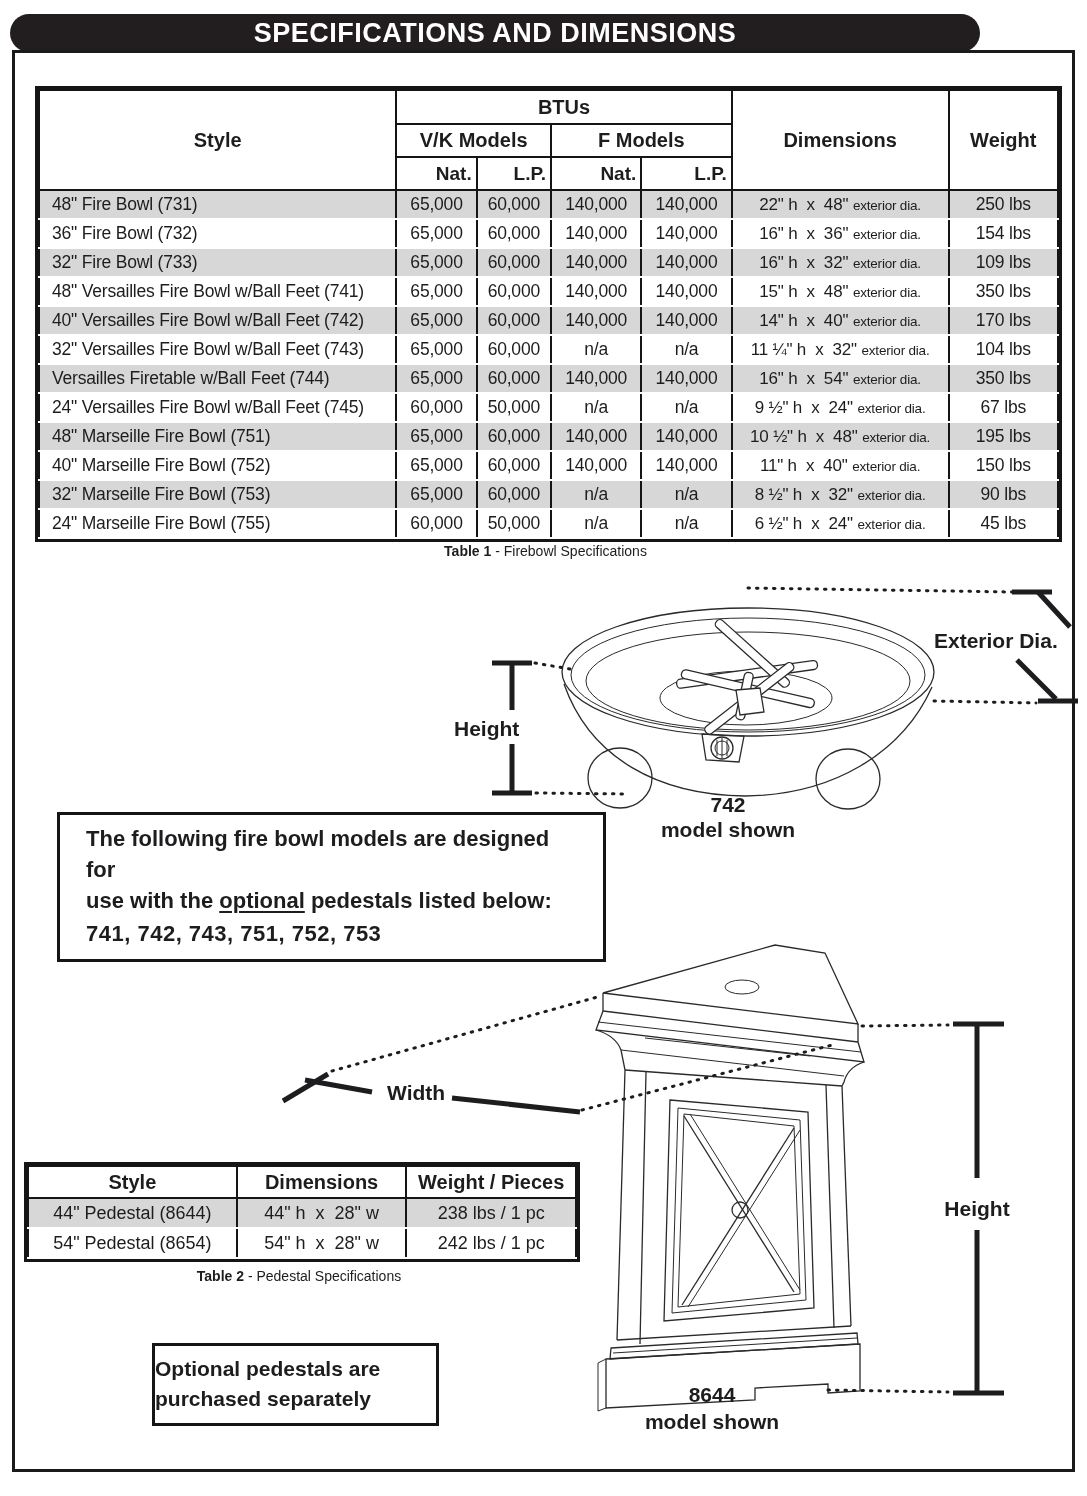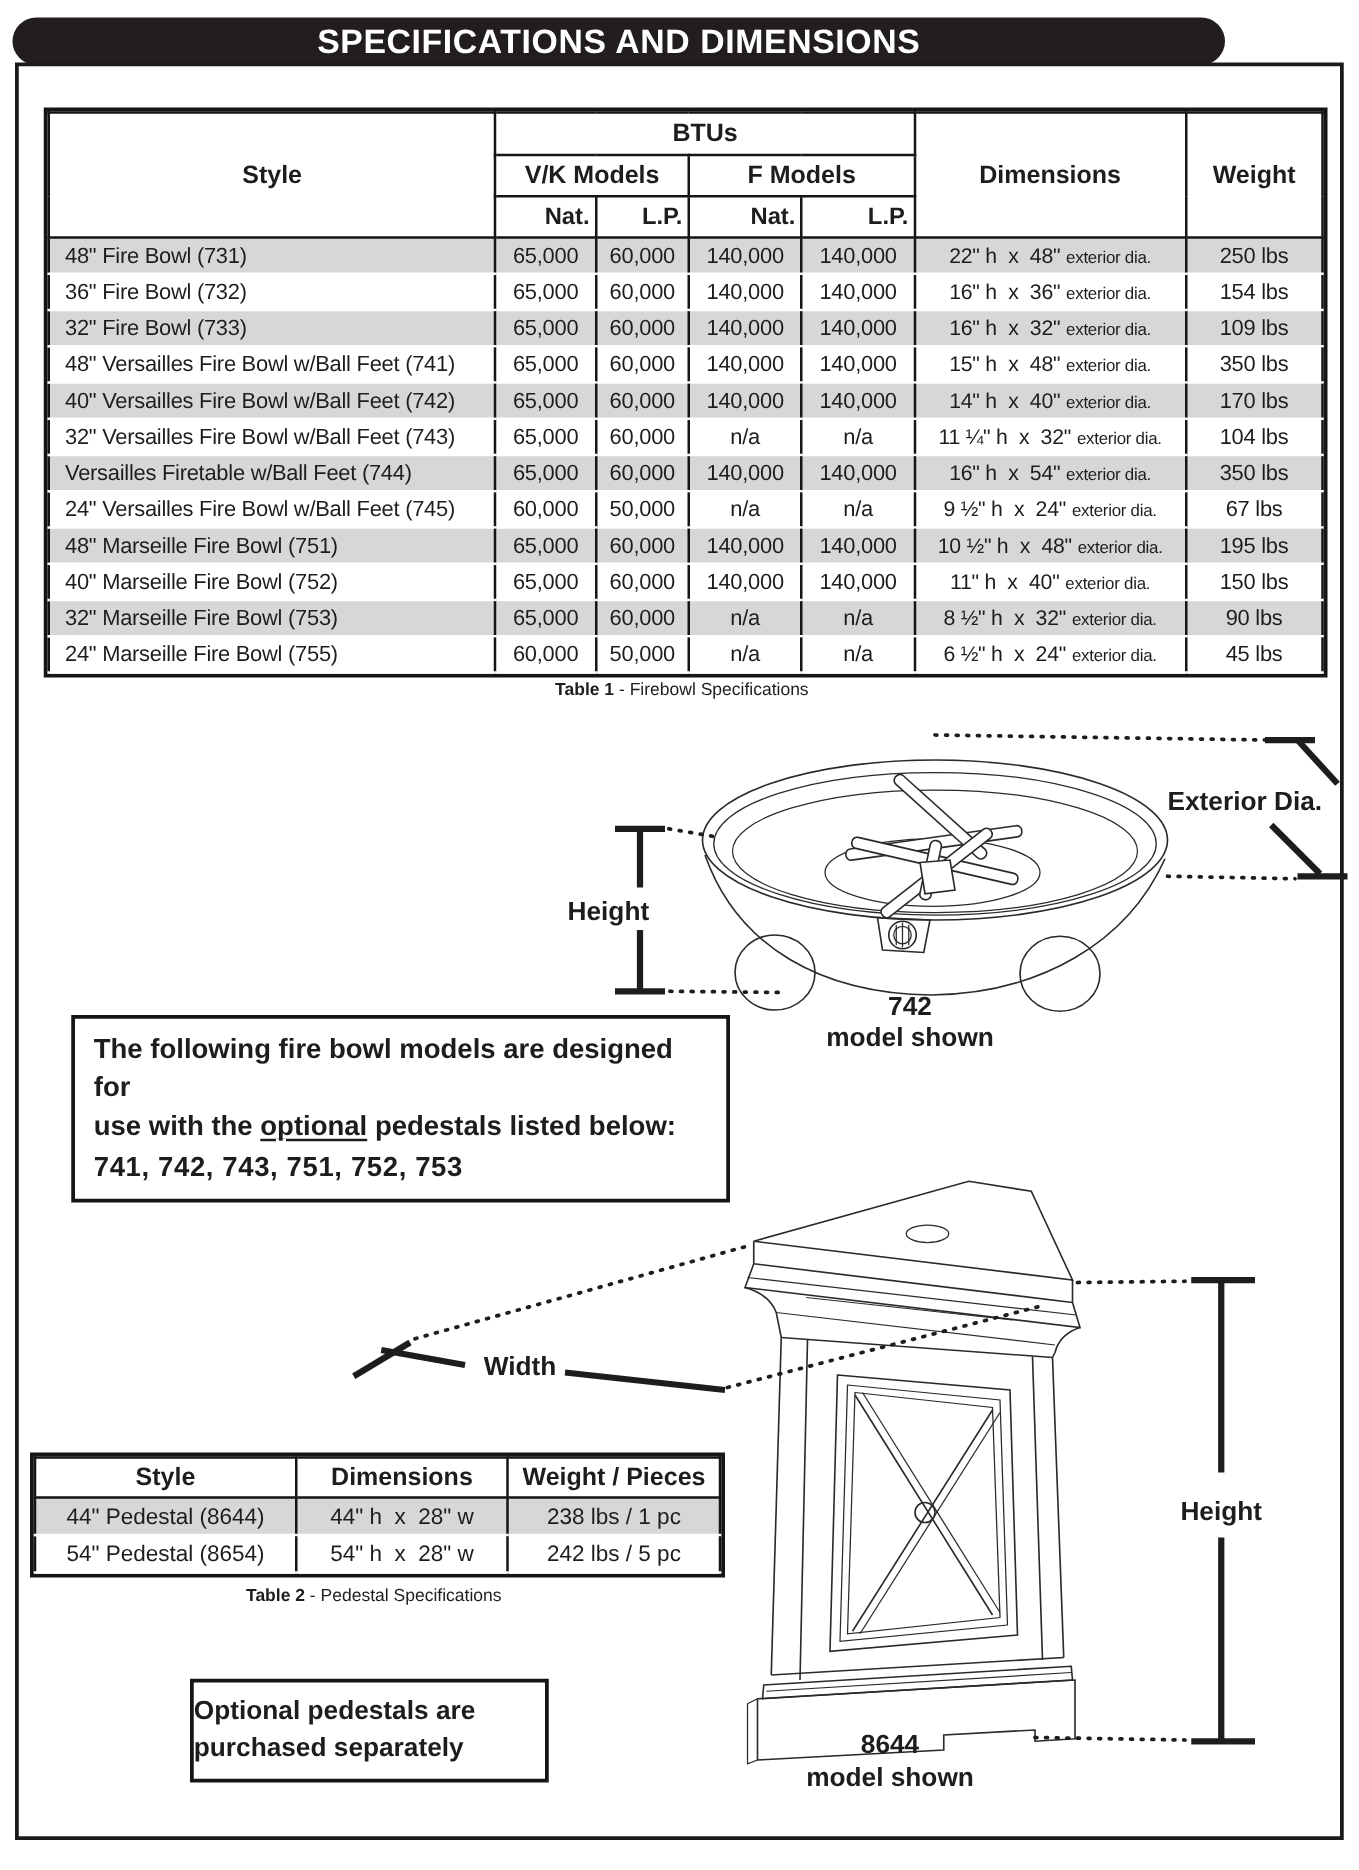--- a/index.html
+++ b/index.html
@@ -40,21 +40,21 @@
   #table2-wrap{left:24px;top:1162px;width:550px;}
   #table2 th{font-size:20px;height:30px;}
   #table2 td{height:28px;font-size:18px;white-space:pre;}
   
   .tbl-caption{position:absolute;text-align:center;font-size:14px;}
   #caption1{left:35px;top:543px;width:1021px;}
   #caption2{left:24px;top:1268px;width:550px;}
   .cap-bold{font-weight:bold;}
   
   .note-box{position:absolute;border:3px solid #151515;background:#fff;font-weight:bold;}
-  #note1{left:57px;top:812px;width:491px;padding:8px 15px 10px;font-size:22px;line-height:1.42;}
+  #note1{left:57px;top:812px;width:491px;padding:8px 26px 10px;font-size:22px;line-height:1.42;}
   #note1 .models-line{margin-top:1px;letter-spacing:.5px;}
   .ul{text-decoration:underline;text-underline-offset:3px;}
   #note2{left:152px;top:1343px;width:281px;padding:8px 0;
          font-size:21px;line-height:1.45;}
   
   .diagram{position:absolute;}
   #bowl-svg{left:440px;top:572px;}
   #pedestal-svg{left:280px;top:938px;}
   .line{stroke:#2a2a2a;stroke-width:1.3;fill:none;}
   .thin{stroke:#2a2a2a;stroke-width:1;fill:none;}
@@ -370,21 +370,21 @@
 
         <tr class="shaded">
           <td>44" Pedestal (8644)</td>
           <td>44" h  x  28" w</td>
           <td>238 lbs / 1 pc</td>
         </tr>
 
         <tr>
           <td>54" Pedestal (8654)</td>
           <td>54" h  x  28" w</td>
-          <td>242 lbs / 5 pc</td>
+          <td>242 lbs / 1 pc</td>
         </tr>
       </tbody>
   </table>
 </div>
 
 <div class="tbl-caption" id="caption2"><span class="cap-bold">Table 2</span><span> - Pedestal Specifications</span></div>
 
 <div class="note-box" id="note2">
   <div>Optional pedestals are</div>
   <div>purchased separately</div>

